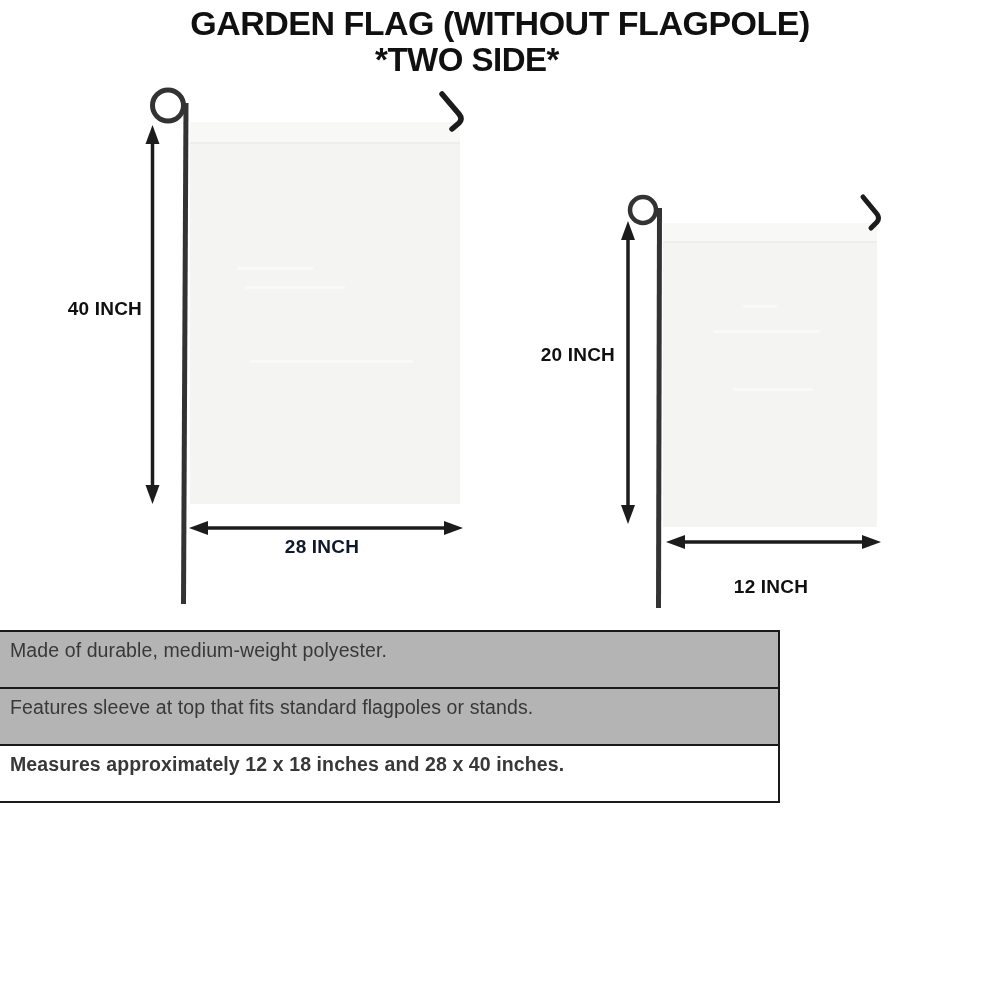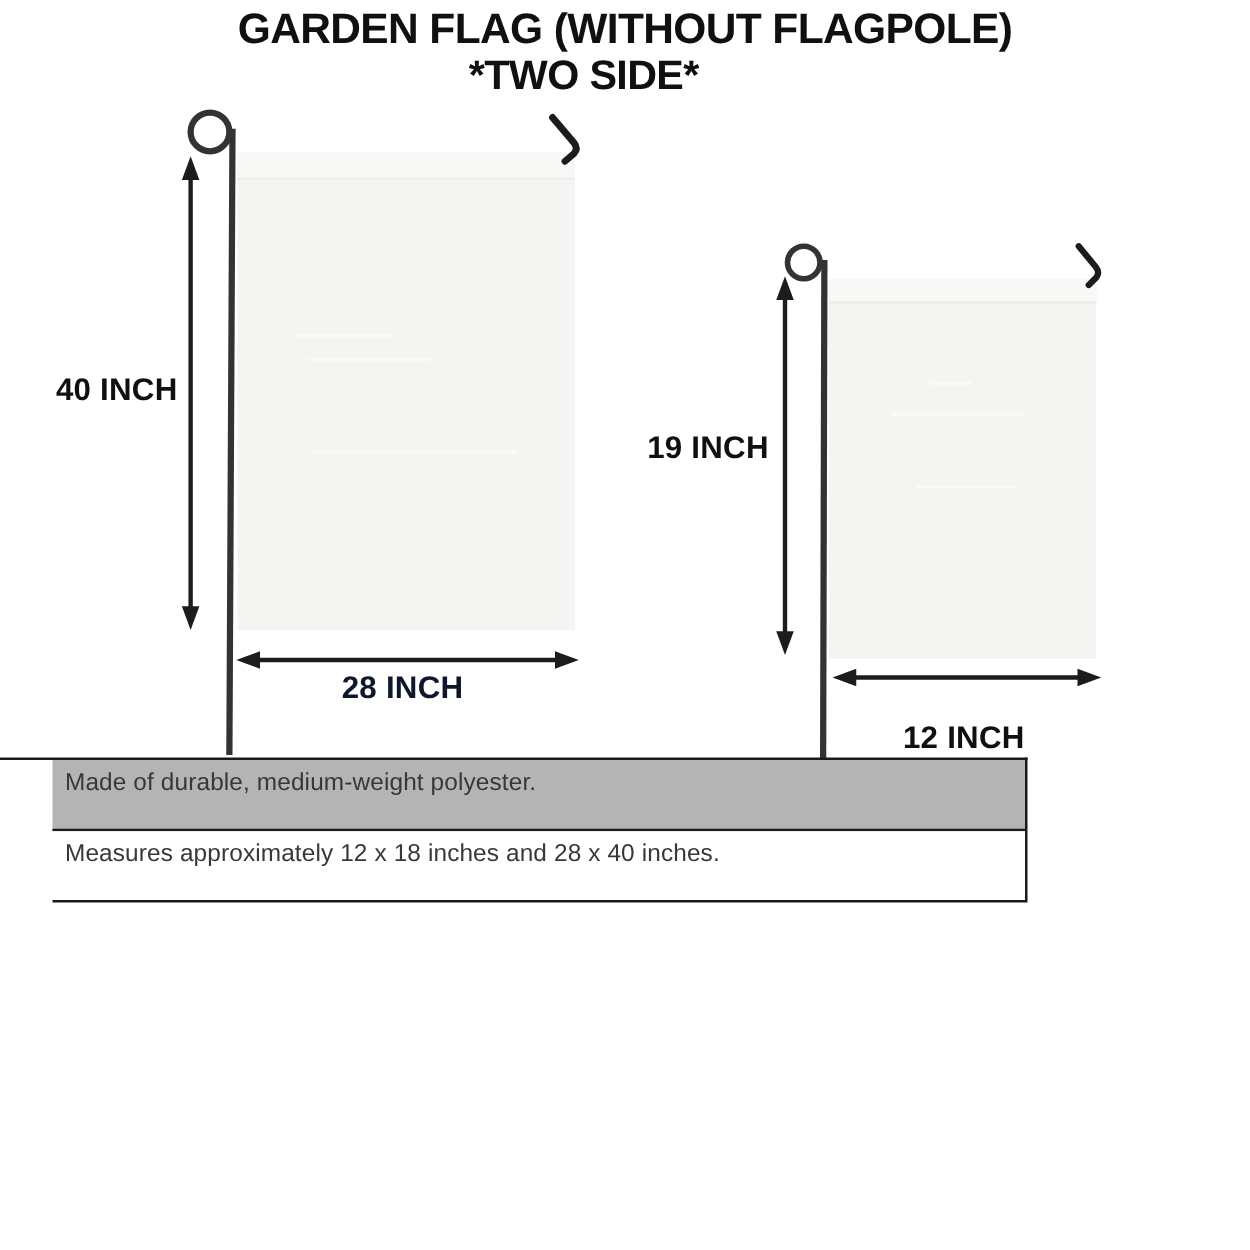--- a/index.html
+++ b/index.html
@@ -13,31 +13,31 @@
     font-size:34px; font-weight:bold; letter-spacing:-0.5px; line-height:38px;
   }
   .title-line2 {
     font-size:33px; font-weight:bold; letter-spacing:-0.5px; line-height:36px;
     transform:translateX(-33px);
   }
   
   #diagram-svg { position:absolute; left:0; top:0; width:1000px; height:1000px; }
   
   .dim-label {
-    position:absolute; font-size:25px; font-weight:bold; letter-spacing:0.2px;
+    position:absolute; font-size:19px; font-weight:bold; letter-spacing:0.2px;
     white-space:nowrap;
   }
   #large-height-label { left:30px;  top:298px; width:112px; text-align:right; }
   #large-width-label  { left:242px; top:536px; width:160px; text-align:center; }
   #small-height-label { left:503px; top:344px; width:112px; text-align:right; }
   #small-width-label  { left:691px; top:576px; width:160px; text-align:center; }
   
   .spec-panel {
-    position:absolute; left:0; top:606px; width:778px;
-    border-top:2px solid #1a1a1a; border-right:2px solid #1a1a1a;padding-left:42px;
+    position:absolute; left:0; top:630px; width:778px;
+    border-top:2px solid #1a1a1a; border-right:2px solid #1a1a1a;
   }
   .spec-row {
     box-sizing:border-box; height:57px; border-bottom:2px solid #1a1a1a;
     padding:6px 12px 0 10px; font-size:19.5px; line-height:25px;
     letter-spacing:0.1px; white-space:nowrap; overflow:hidden;
   }
 </style>
 </head>
 <body>
 
@@ -108,21 +108,22 @@
       <g>
         <line x1="680" y1="542" x2="867" y2="542" stroke="#1c1c1c" stroke-width="3.5"></line>
         <polygon points="666,542 685,535 685,549" fill="#1c1c1c"></polygon>
         <polygon points="881,542 862,535 862,549" fill="#1c1c1c"></polygon>
       </g>
     </g>
   </svg>
 
   <div id="large-height-label" class="dim-label" style="color: rgb(16, 16, 16);">40 INCH</div>
   <div id="large-width-label" class="dim-label" style="color: #0f172a;">28 INCH</div>
-  <div id="small-height-label" class="dim-label" style="color: rgb(16, 16, 16);">19 INCH</div>
+  <div id="small-height-label" class="dim-label" style="color: rgb(16, 16, 16);">20 INCH</div>
   <div id="small-width-label" class="dim-label" style="color: rgb(16, 16, 16);">12 INCH</div>
 
   <div class="spec-panel" style="border-top-color: rgb(26, 26, 26); border-right-color: rgb(26, 26, 26);">
     <div class="spec-row" style="background-color: rgb(180, 180, 180); color: rgb(56, 56, 56); border-bottom-color: rgb(26, 26, 26);">Made of durable, medium-weight polyester.</div>
-    <div class="spec-row" style="background-color: rgb(255, 255, 255); color: rgb(56, 56, 56); border-bottom-color: rgb(26, 26, 26);">Measures approximately 12 x 18 inches and 28 x 40 inches.</div>
+    <div class="spec-row" style="background-color: rgb(180, 180, 180); color: rgb(56, 56, 56); border-bottom-color: rgb(26, 26, 26);">Features sleeve at top that fits standard flagpoles or stands.</div>
+    <div class="spec-row" style="background-color: rgb(255, 255, 255); color: rgb(56, 56, 56); border-bottom-color: rgb(26, 26, 26); font-weight: bold;">Measures approximately 12 x 18 inches and 28 x 40 inches.</div>
   </div>
 
 </div>
 
 </body></html>

